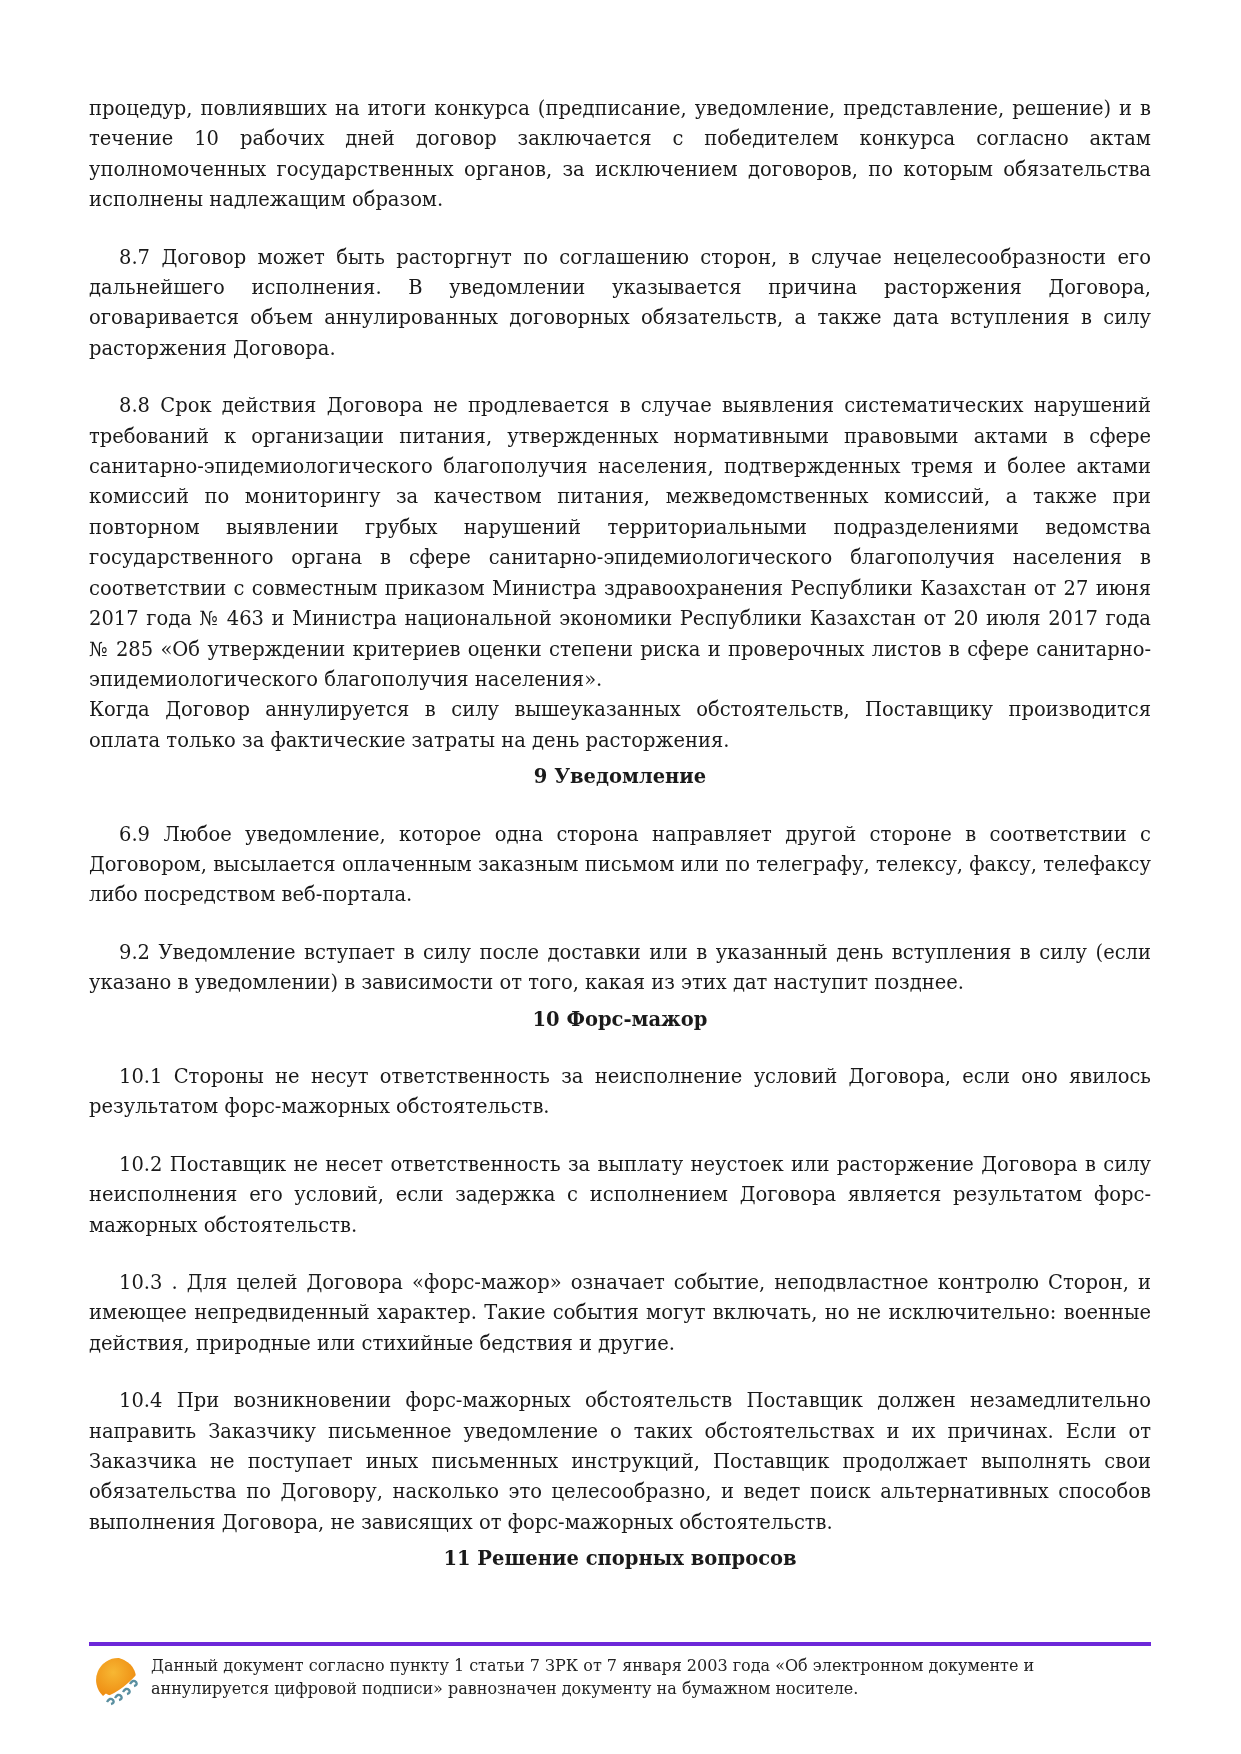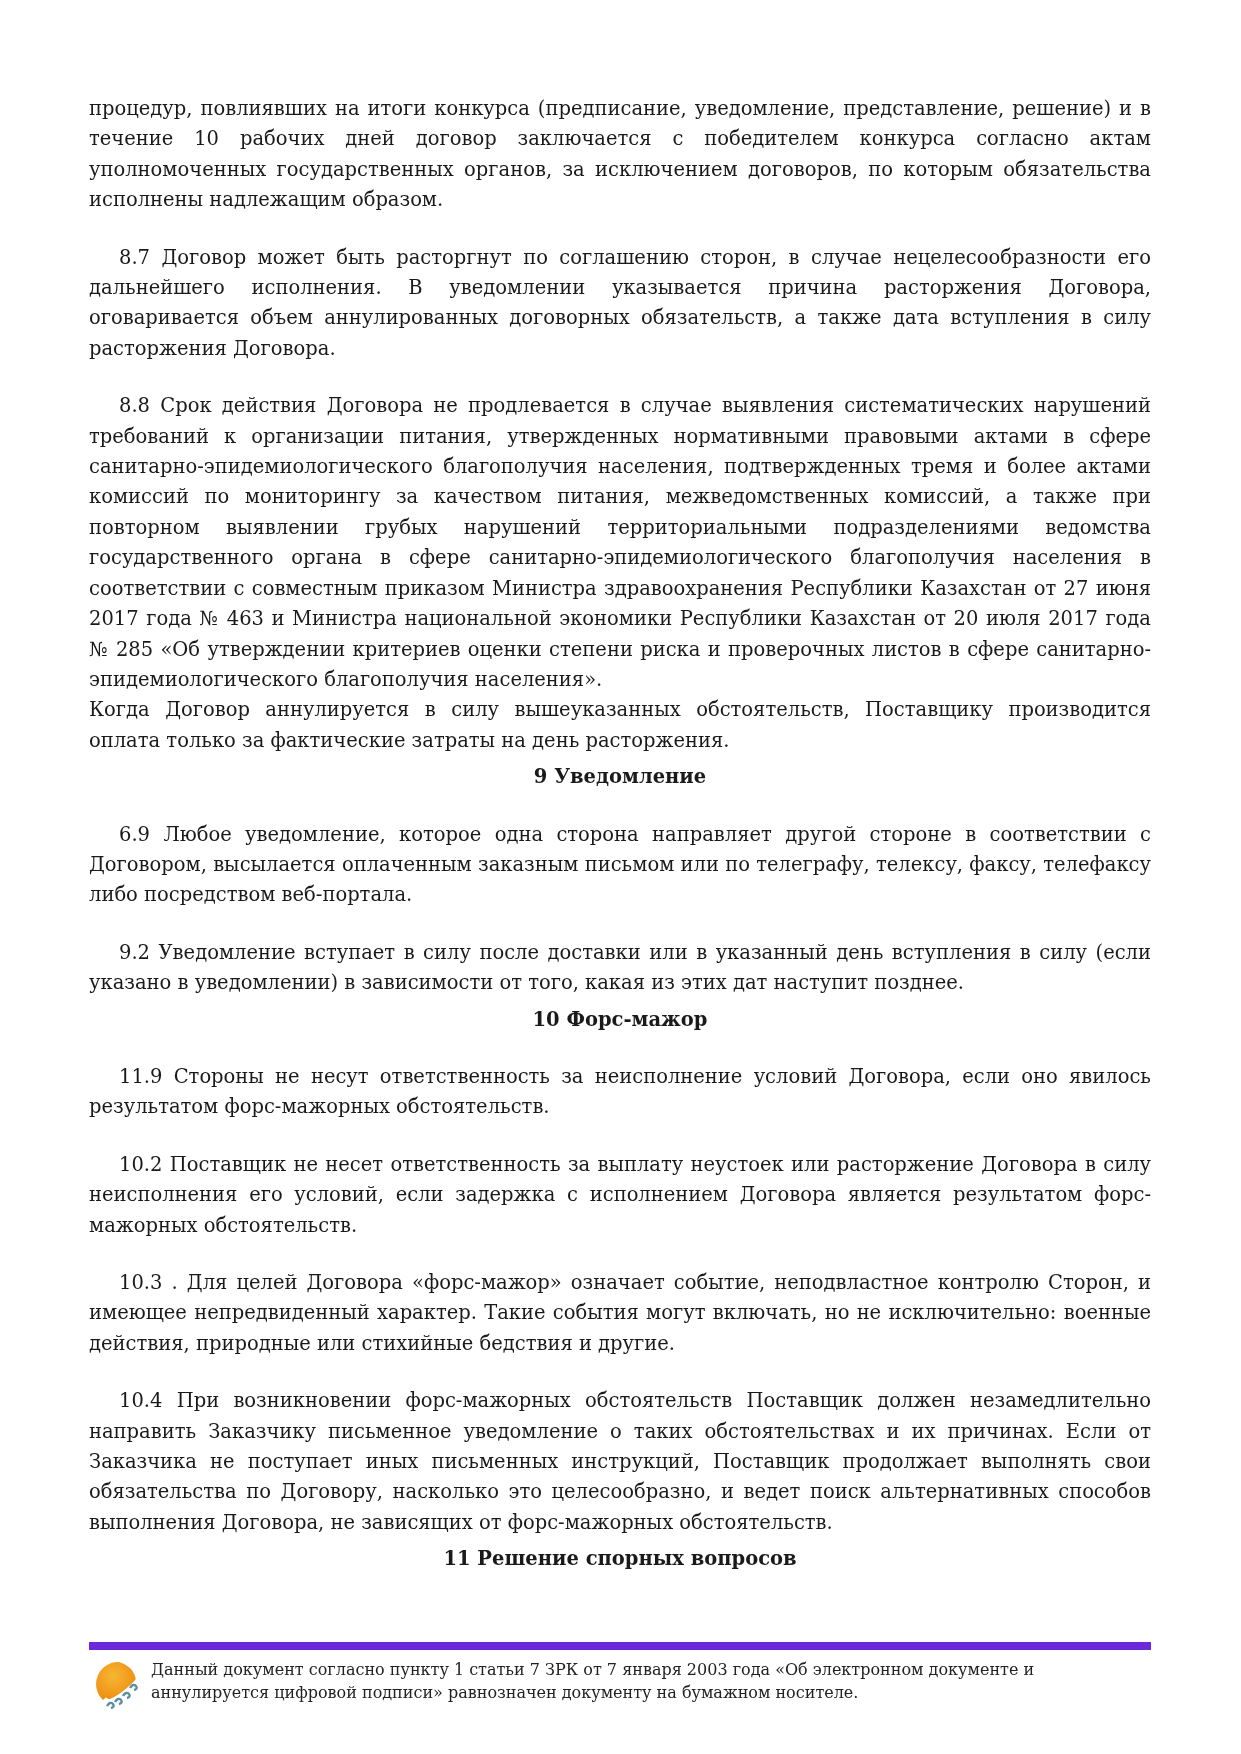--- a/index.html
+++ b/index.html
@@ -11,21 +11,21 @@
     }
     .p { text-align: justify; margin: 0; }
     .p.indent { text-indent: 30px; }
     .gap { height: 27px; }
     .h {
       text-align: center; font-weight: bold; margin: 6px 0 0 0;
       font-size: 19.5px; line-height: 30.4px;
     }
     .footer {
       position: absolute; left: 89px; top: 1642px; width: 1062px;
-      border-top: 8px solid #6d28d9;
+      border-top: 4px solid #6d28d9;
       font-family: "DejaVu Serif", "Liberation Serif", serif;
       font-size: 16px; line-height: 23px; color: #222;
     }
     .footer-inner { display: flex; align-items: flex-start; padding-top: 8px; }
     .logo { width: 52px; height: 52px; flex: 0 0 52px; margin-left: 4px; margin-right: 6px; }
     .footer-text { padding-top: 0; }
   </style>
 </head>
 <body>
 
@@ -36,21 +36,21 @@
   <div class="gap"></div>
   <p class="p indent">8.8 Срок действия Договора не продлевается в случае выявления систематических нарушений требований к организации питания, утвержденных нормативными правовыми актами в сфере санитарно-эпидемиологического благополучия населения, подтвержденных тремя и более актами комиссий по мониторингу за качеством питания, межведомственных комиссий, а также при повторном выявлении грубых нарушений территориальными подразделениями ведомства государственного органа в сфере санитарно-эпидемиологического благополучия населения в соответствии с совместным приказом Министра здравоохранения Республики Казахстан от 27 июня 2017 года № 463 и Министра национальной экономики Республики Казахстан от 20 июля 2017 года № 285 «Об утверждении критериев оценки степени риска и проверочных листов в сфере санитарно-эпидемиологического благополучия населения».</p>
   <p class="p">Когда Договор аннулируется в силу вышеуказанных обстоятельств, Поставщику производится оплата только за фактические затраты на день расторжения.</p>
   <div class="h">9 Уведомление</div>
   <div class="gap"></div>
   <p class="p indent">6.9 Любое уведомление, которое одна сторона направляет другой стороне в соответствии с Договором, высылается оплаченным заказным письмом или по телеграфу, телексу, факсу, телефаксу либо посредством веб-портала.</p>
   <div class="gap"></div>
   <p class="p indent">9.2 Уведомление вступает в силу после доставки или в указанный день вступления в силу (если указано в уведомлении) в зависимости от того, какая из этих дат наступит позднее.</p>
   <div class="h">10 Форс-мажор</div>
   <div class="gap"></div>
-  <p class="p indent">11.9 Стороны не несут ответственность за неисполнение условий Договора, если оно явилось результатом форс-мажорных обстоятельств.</p>
+  <p class="p indent">10.1 Стороны не несут ответственность за неисполнение условий Договора, если оно явилось результатом форс-мажорных обстоятельств.</p>
   <div class="gap"></div>
   <p class="p indent">10.2 Поставщик не несет ответственность за выплату неустоек или расторжение Договора в силу неисполнения его условий, если задержка с исполнением Договора является результатом форс-мажорных обстоятельств.</p>
   <div class="gap"></div>
   <p class="p indent">10.3 . Для целей Договора «форс-мажор» означает событие, неподвластное контролю Сторон, и имеющее непредвиденный характер. Такие события могут включать, но не исключительно: военные действия, природные или стихийные бедствия и другие.</p>
   <div class="gap"></div>
   <p class="p indent">10.4 При возникновении форс-мажорных обстоятельств Поставщик должен незамедлительно направить Заказчику письменное уведомление о таких обстоятельствах и их причинах. Если от Заказчика не поступает иных письменных инструкций, Поставщик продолжает выполнять свои обязательства по Договору, насколько это целесообразно, и ведет поиск альтернативных способов выполнения Договора, не зависящих от форс-мажорных обстоятельств.</p>
   <div class="h">11 Решение спорных вопросов</div>
 </div>
 
 <div class="footer">

